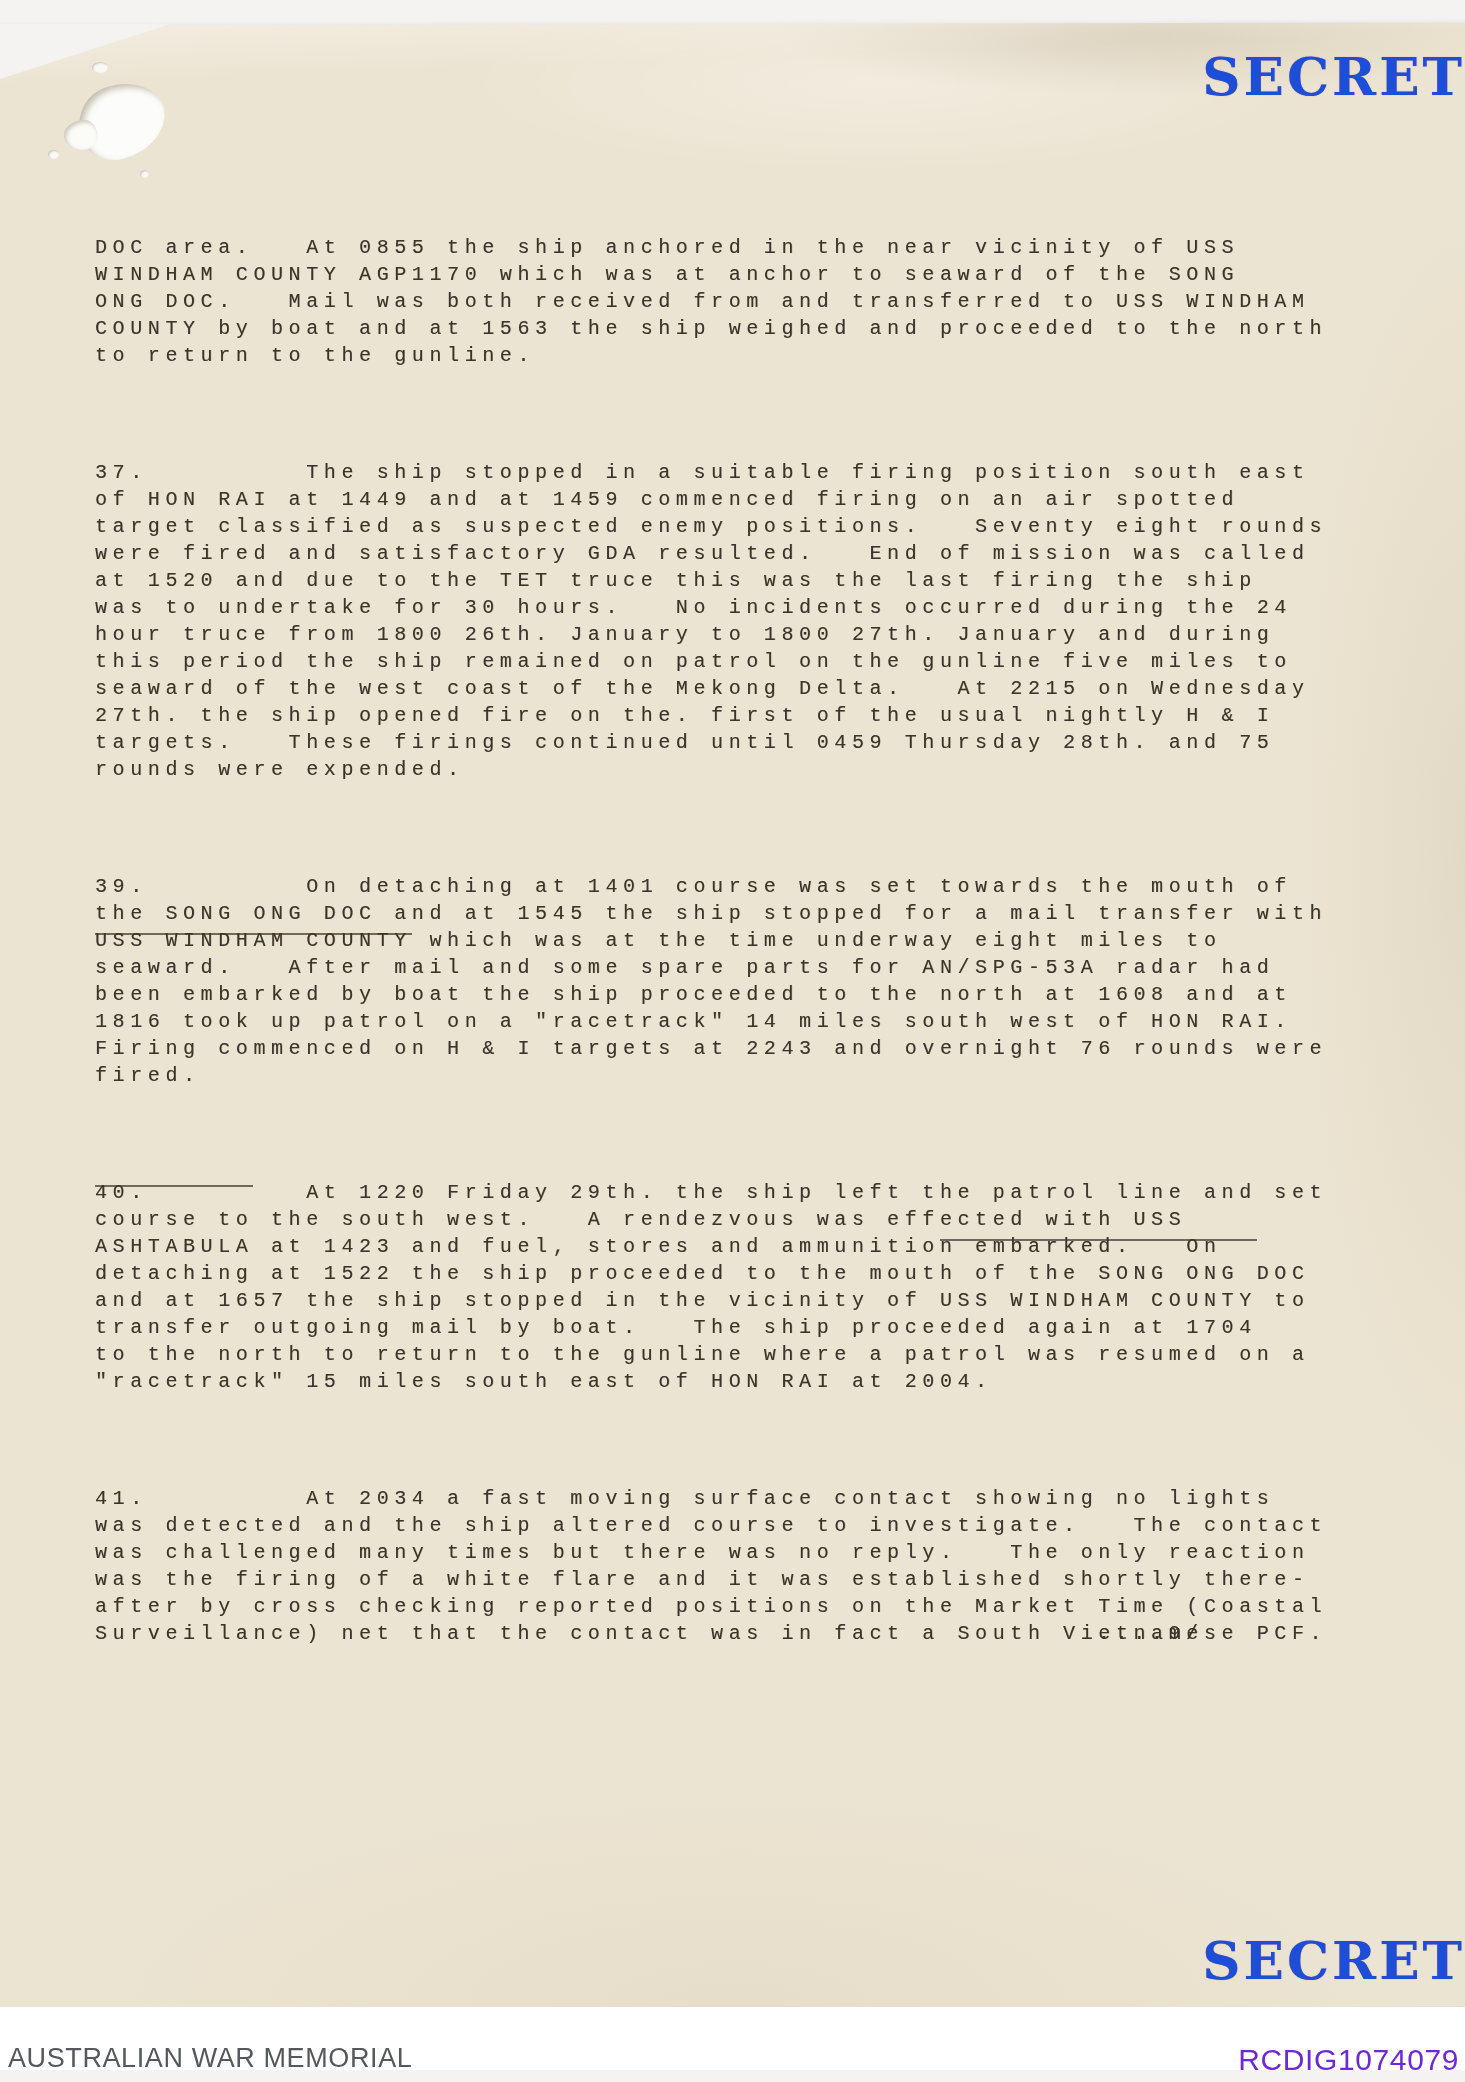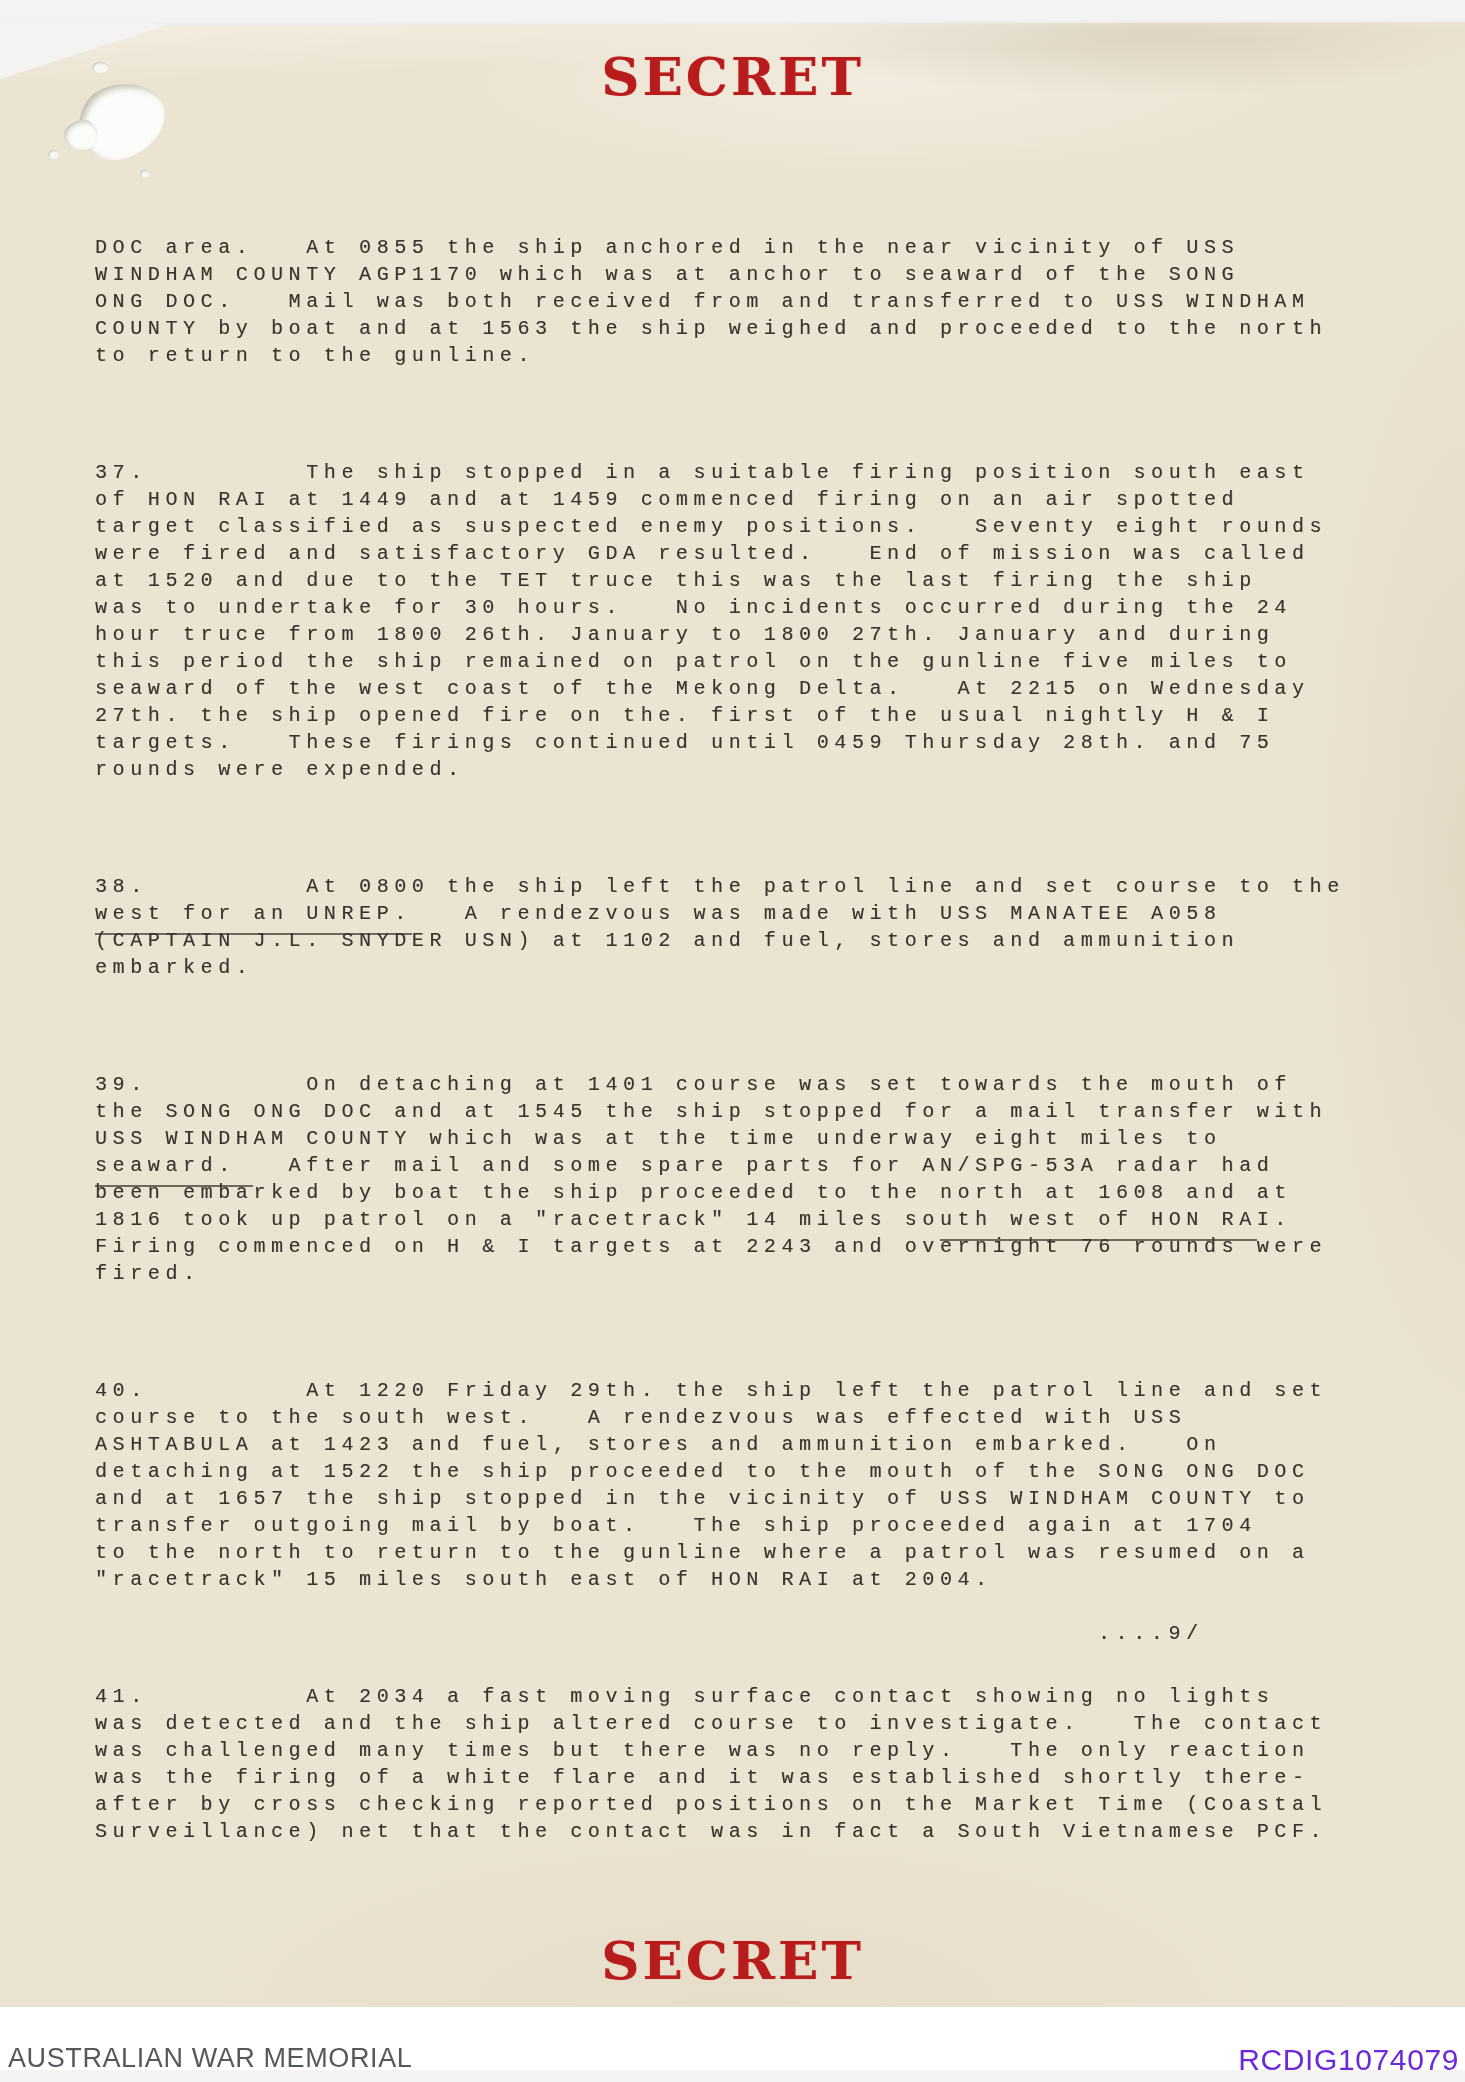--- a/index.html
+++ b/index.html
@@ -37,24 +37,24 @@
     background:#fbfbf8;border-radius:60% 40% 50% 50% / 50% 60% 40% 50%;
     box-shadow:inset 2px 2px 4px rgba(150,140,115,0.5);
   }
   .speck{position:absolute;background:#faf9f6;border-radius:50%;
     box-shadow:inset 1px 1px 2px rgba(150,140,115,0.5);}
   .speck-a{left:92px;top:62px;width:16px;height:11px;}
   .speck-b{left:48px;top:150px;width:11px;height:9px;}
   .speck-c{left:140px;top:170px;width:9px;height:8px;}
 
   .stamp{
-    position:absolute;left:0;width:1465px;text-align:center;
+    position:absolute;left:0;width:1465px;text-align:right;
     font-family:"DejaVu Serif",serif;font-weight:700;
     font-size:53px;line-height:1;letter-spacing:3px;
-    color:#b91c1c;
+    color:#1d4ed8;
     text-shadow:0 0 1px rgba(217,78,57,0.55);
   }
   .stamp-top{top:50px;}
   .stamp-bottom{top:1934px;}
 
   .textblock{
     position:absolute;left:95px;top:180px;width:1300px;
     font-family:"Liberation Mono","DejaVu Sans Mono",monospace;
     font-size:20px;line-height:27px;letter-spacing:5.6px;
     color:#3a342a;white-space:pre;
@@ -108,24 +108,20 @@
 target classified as suspected enemy positions.   Seventy eight rounds
 were fired and satisfactory GDA resulted.   End of mission was called
 at 1520 and due to the TET truce this was the last firing the ship
 was to undertake for 30 hours.   No incidents occurred during the 24
 hour truce from 1800 26th. January to 1800 27th. January and during
 this period the ship remained on patrol on the gunline five miles to
 seaward of the west coast of the Mekong Delta.   At 2215 on Wednesday
 27th. the ship opened fire on the. first of the usual nightly H &amp; I
 targets.   These firings continued until 0459 Thursday 28th. and 75
 rounds were expended.</p>
-  <p>38.         At 0800 the ship left the patrol line and set course to the
-west for an UNREP.   A rendezvous was made with USS MANATEE A058
-(CAPTAIN J.L. SNYDER USN) at 1102 and fuel, stores and ammunition
-embarked.</p>
   <p>39.         On detaching at 1401 course was set towards the mouth of
 the SONG ONG DOC and at 1545 the ship stopped for a mail transfer with
 USS WINDHAM COUNTY which was at the time underway eight miles to
 seaward.   After mail and some spare parts for AN/SPG-53A radar had
 been embarked by boat the ship proceeded to the north at 1608 and at
 1816 took up patrol on a "racetrack" 14 miles south west of HON RAI.
 Firing commenced on H &amp; I targets at 2243 and overnight 76 rounds were
 fired.</p>
   <p>40.         At 1220 Friday 29th. the ship left the patrol line and set
 course to the south west.   A rendezvous was effected with USS

